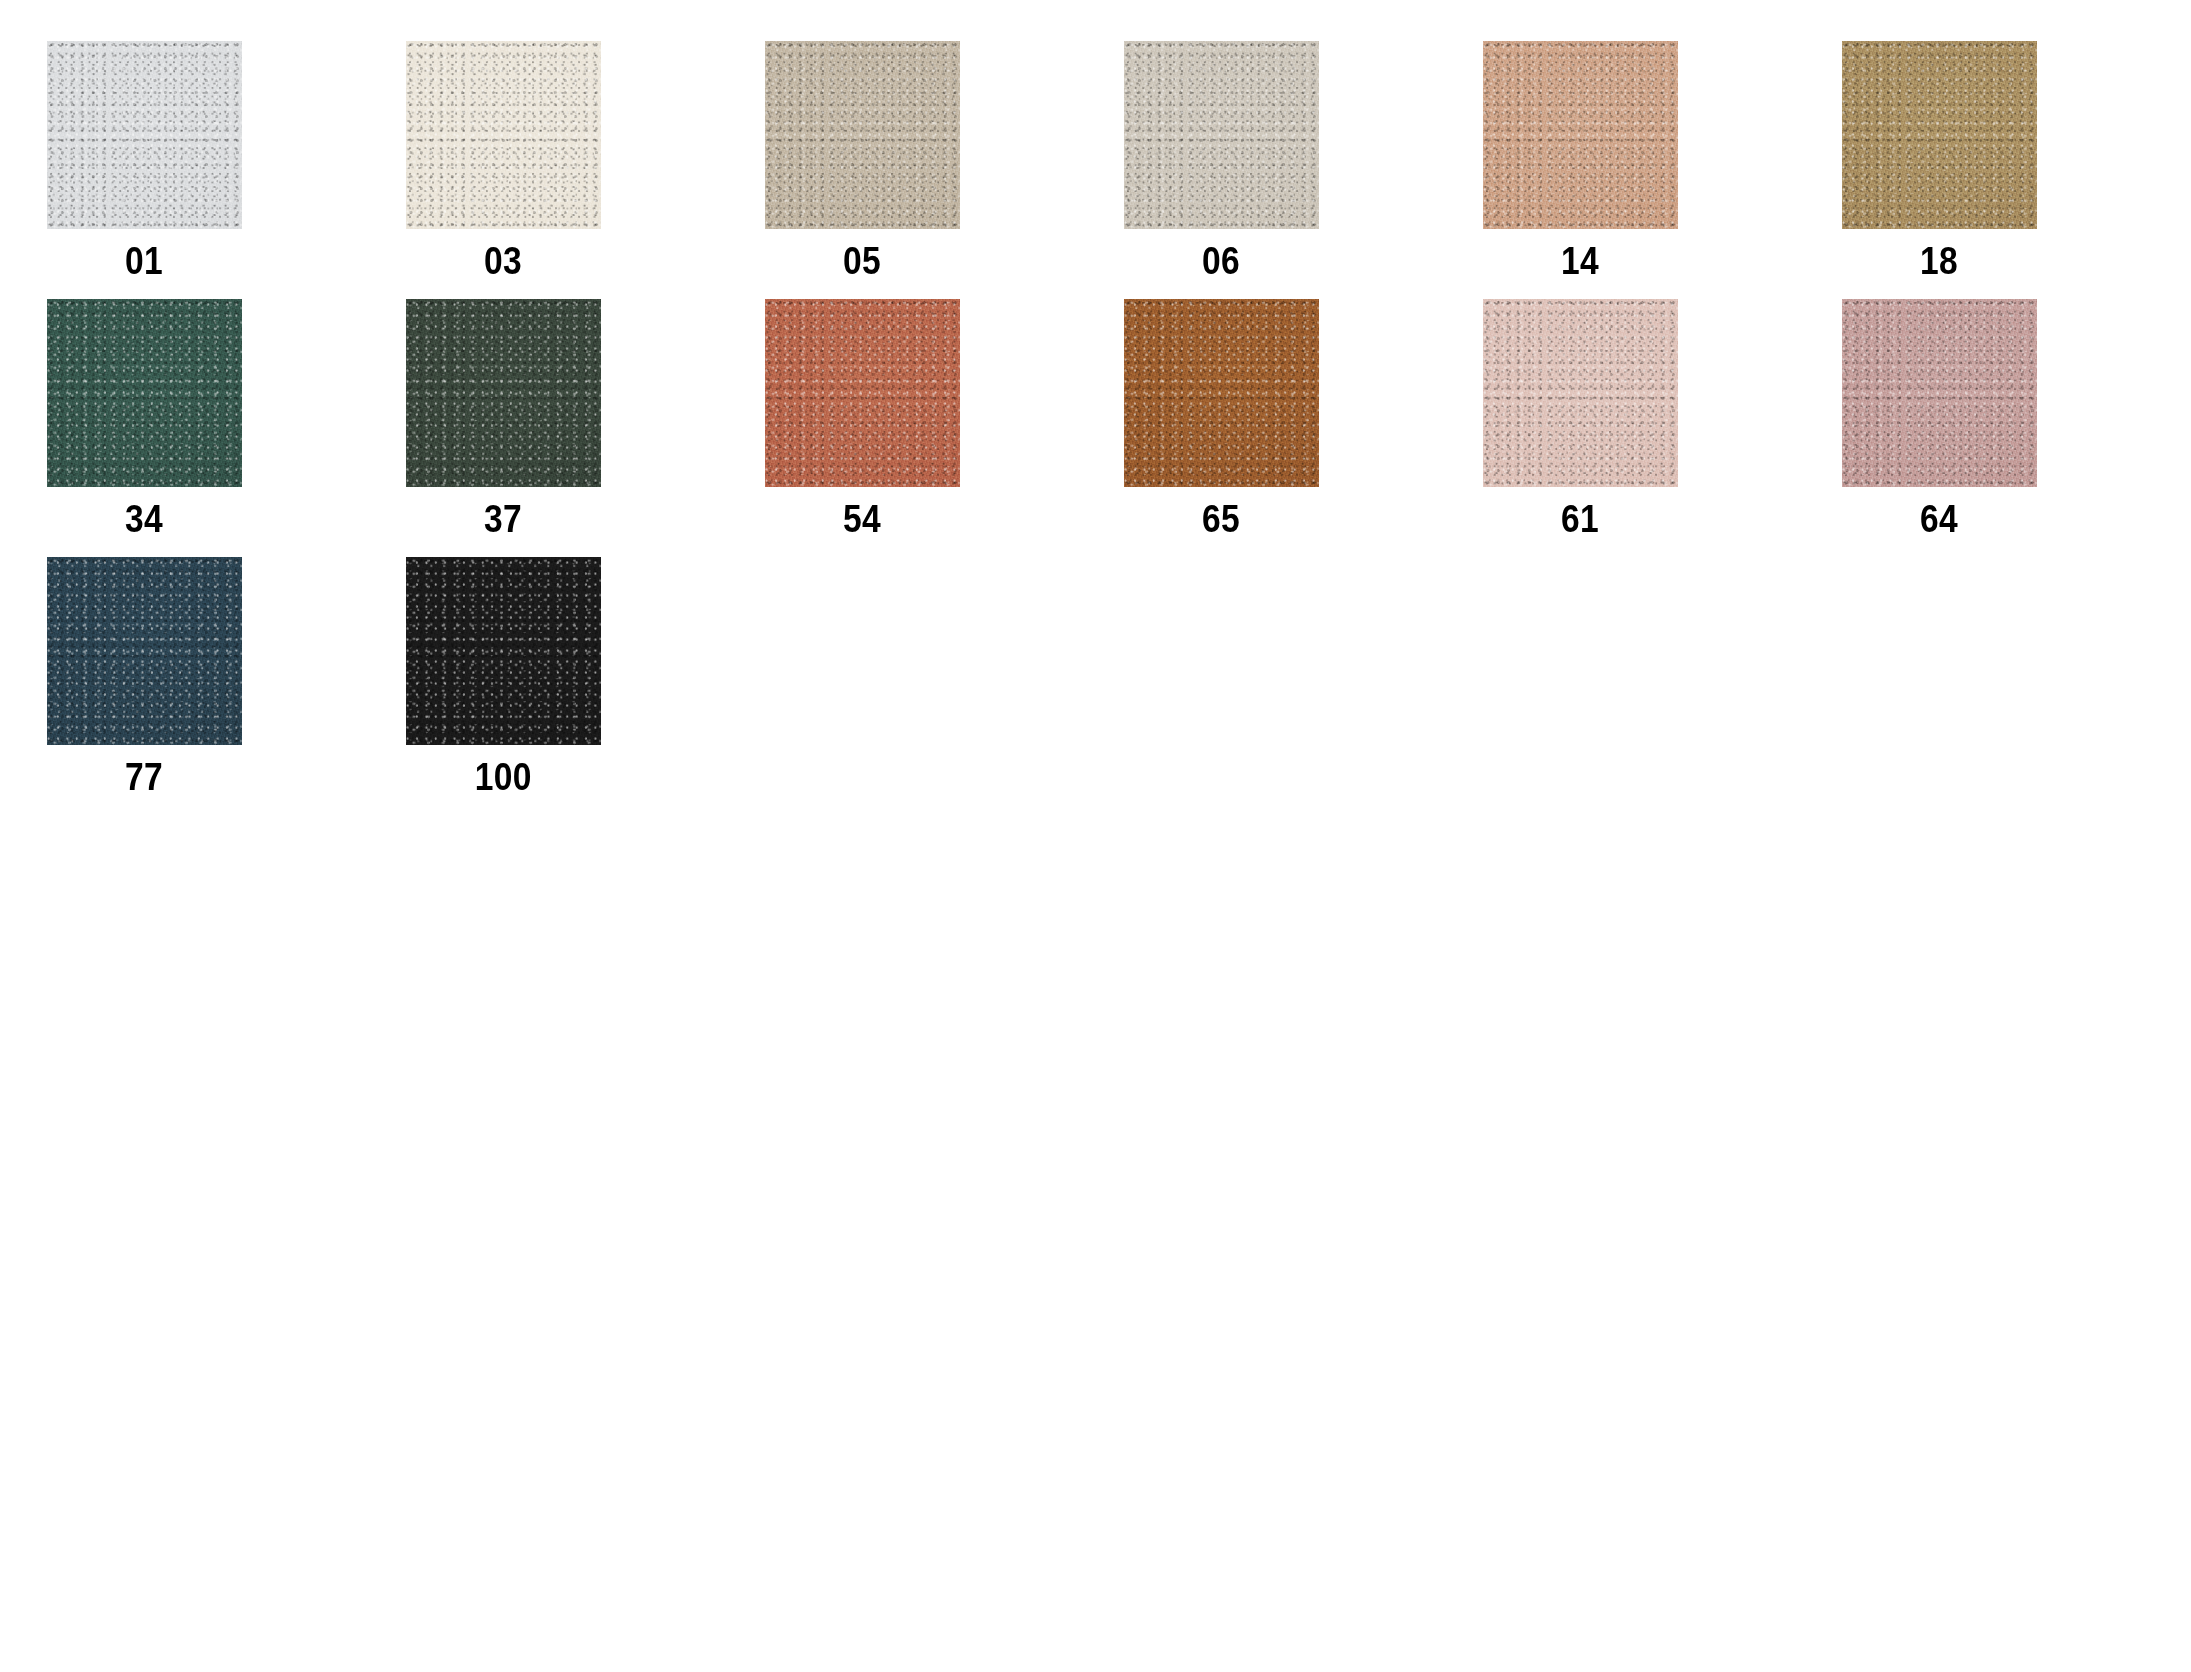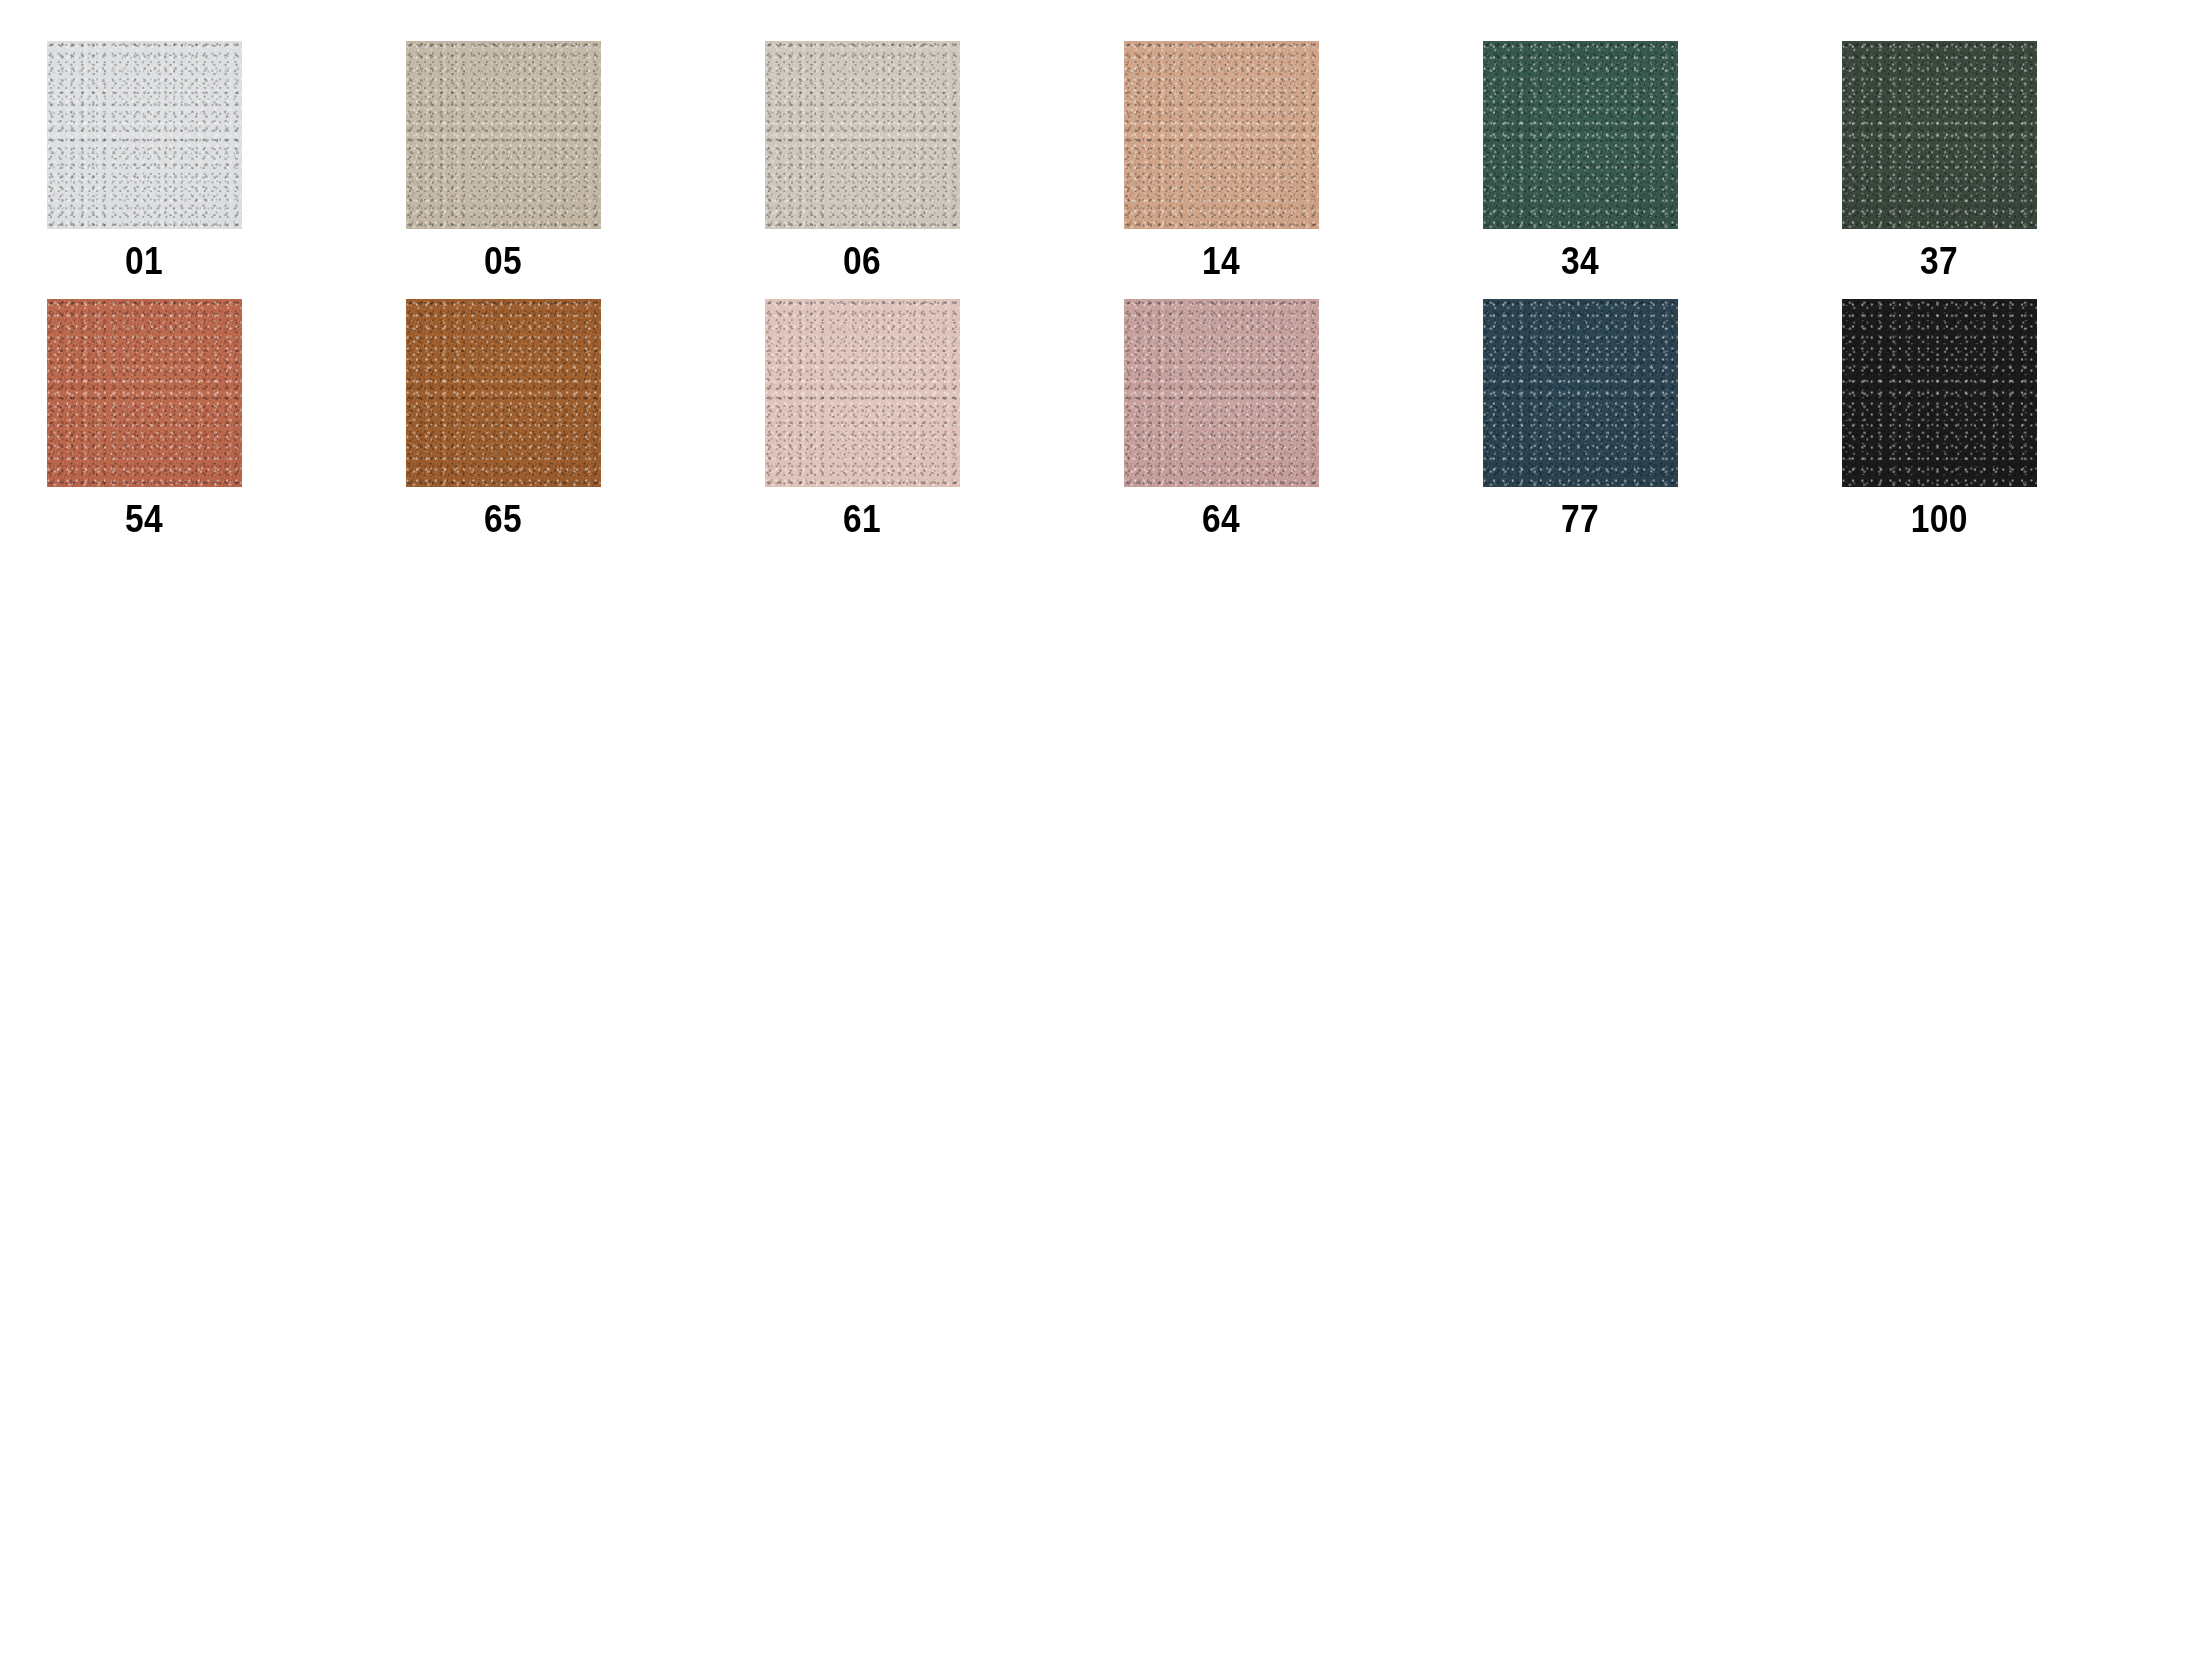--- a/index.html
+++ b/index.html
@@ -123,30 +123,38 @@
 </head>
 <body>
 
 <div id="swatch-board" style="background: rgb(255, 255, 255);">
   <div class="swatch-grid">
       <div class="swatch-cell">
         <div class="swatch-chip" style="background-color: rgb(220, 222, 224);"></div>
         <div class="swatch-label" style="color: rgb(0, 0, 0);">01</div>
       </div>
       <div class="swatch-cell">
+        <div class="swatch-chip" style="background-color: rgb(236, 230, 218);"></div>
+        <div class="swatch-label" style="color: rgb(0, 0, 0);">03</div>
+      </div>
+      <div class="swatch-cell">
         <div class="swatch-chip" style="background-color: rgb(195, 183, 164);"></div>
         <div class="swatch-label" style="color: rgb(0, 0, 0);">05</div>
       </div>
       <div class="swatch-cell">
         <div class="swatch-chip" style="background-color: rgb(206, 199, 187);"></div>
         <div class="swatch-label" style="color: rgb(0, 0, 0);">06</div>
       </div>
       <div class="swatch-cell">
         <div class="swatch-chip" style="background-color: rgb(207, 163, 135);"></div>
         <div class="swatch-label" style="color: rgb(0, 0, 0);">14</div>
+      </div>
+      <div class="swatch-cell">
+        <div class="swatch-chip" style="background-color: rgb(169, 142, 96);"></div>
+        <div class="swatch-label" style="color: rgb(0, 0, 0);">18</div>
       </div>
       <div class="swatch-cell">
         <div class="swatch-chip" style="background-color: rgb(53, 86, 76);"></div>
         <div class="swatch-label" style="color: rgb(0, 0, 0);">34</div>
       </div>
       <div class="swatch-cell">
         <div class="swatch-chip" style="background-color: rgb(57, 70, 59);"></div>
         <div class="swatch-label" style="color: rgb(0, 0, 0);">37</div>
       </div>
       <div class="swatch-cell">

